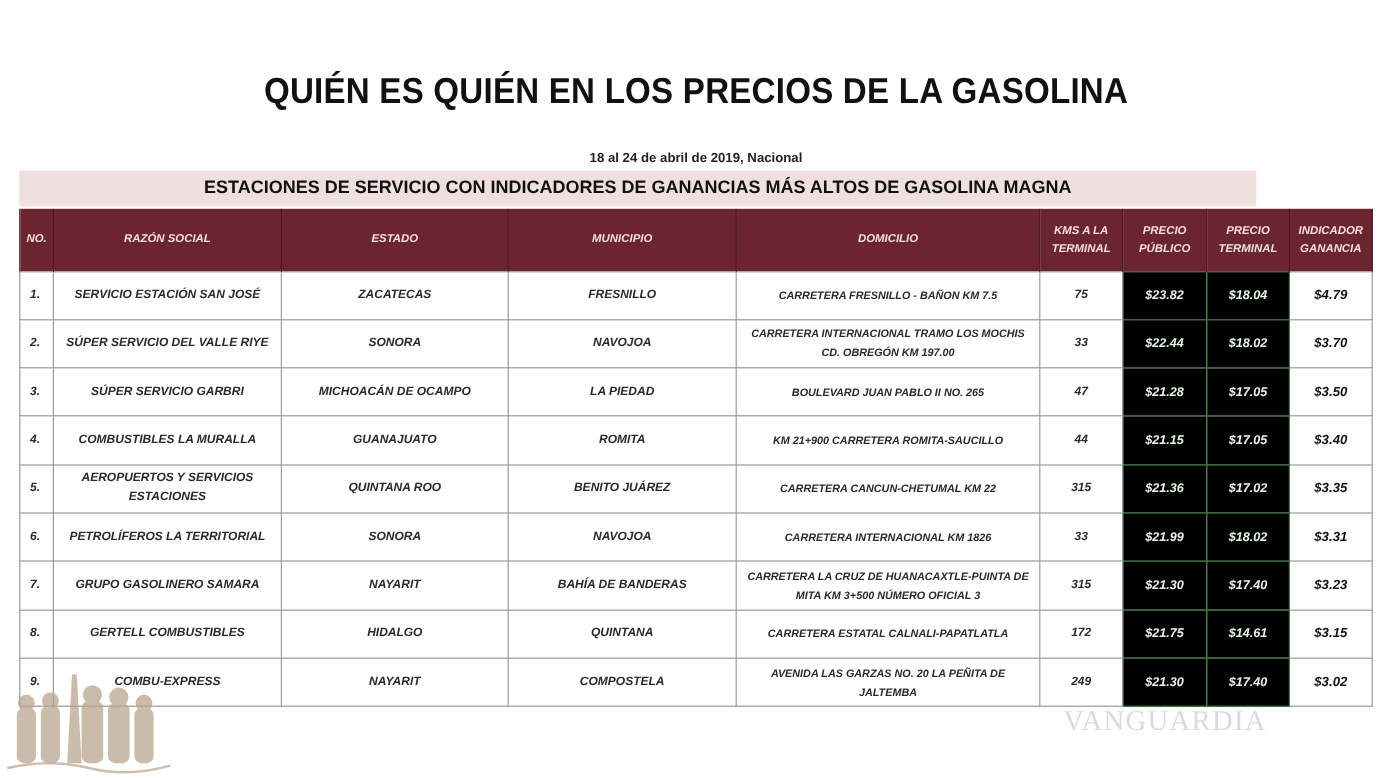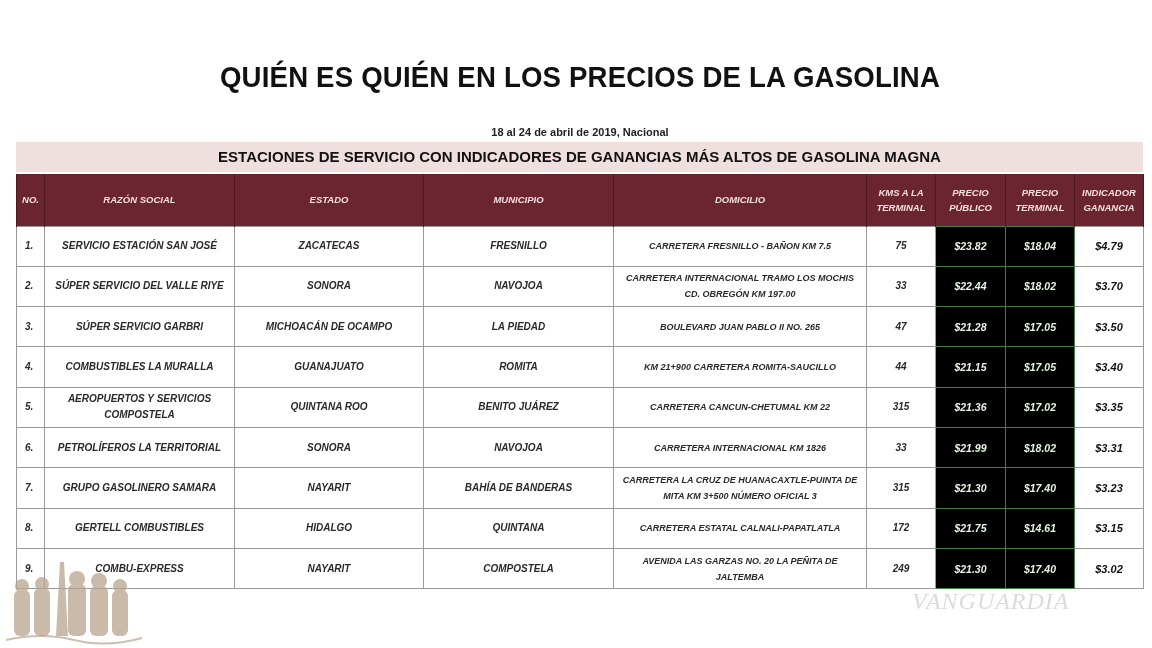--- a/index.html
+++ b/index.html
@@ -8,21 +8,21 @@
   .main-title {
     position: absolute; left: 0; top: 60px; width: 1160px; text-align: center;
     font-size: 30px; font-weight: bold; letter-spacing: 0.2px; color: #111;
     transform: scaleX(0.92); transform-origin: center;
   }
   .date-line {
     position: absolute; left: 0; top: 126px; width: 1160px; text-align: center;
     font-size: 11px; font-weight: bold; color: #222;
   }
   .subtitle-bar {
-    position: absolute; left: 16px; top: 142px; width: 1127px; height: 30px;
+    position: absolute; left: 16px; top: 142px; width: 1031px; height: 30px;
     background: #efe0df; text-align: center; line-height: 30px;
     font-size: 15px; font-weight: bold; color: #111;
   }
   table.main {
     position: absolute; left: 16px; top: 174px; width: 1127px;
     border-collapse: collapse; table-layout: fixed; font-style: italic;
   }
   table.main th {
     background: #6b2530; color: #f4dede; font-size: 9.5px; font-weight: bold;
     height: 52px; border-left: 1px solid #4e1820; border-right: 1px solid #4e1820;
@@ -31,22 +31,22 @@
   table.main td {
     height: 40.3px; border: 1px solid #9a9a9a; text-align: center; vertical-align: middle;
     font-size: 10px; font-weight: bold; color: #2a2a2a; line-height: 16px; padding: 0 4px;
   }
   table.main tr.row-4-start td { border-top: 1.5px solid #555; }
   table.main td.addr { font-size: 9px; }
   table.main td.green { background: #000000; color: #e6f5e4; border-color: #3f7f42; font-size: 10.5px; }
   table.main td.gain { font-size: 11px; color: #111; }
   table.main td.no { text-align: left; padding-left: 8px; }
   .watermark-text {
-    position: absolute; left: 912px; top: 588px; font-family: "Liberation Serif", serif;
-    font-size: 24px; letter-spacing: 1px; color: rgba(190,190,190,0.55); pointer-events: none; font-style: italic;
+    position: absolute; left: 886px; top: 588px; font-family: "Liberation Serif", serif;
+    font-size: 24px; letter-spacing: 1px; color: rgba(190,190,190,0.55); pointer-events: none;
   }
   .watermark-logo {
     position: absolute; left: 2px; top: 560px; width: 145px; height: 86px; pointer-events: none;
   }
 </style>
 </head>
 <body>
 
 <div class="main-title">QUIÉN ES QUIÉN EN LOS PRECIOS DE LA GASOLINA</div>
 <div class="date-line">18 al 24 de abril de 2019, Nacional</div>
@@ -117,21 +117,21 @@
       <td>GUANAJUATO</td>
       <td>ROMITA</td>
       <td class="addr">KM 21+900 CARRETERA ROMITA-SAUCILLO</td>
       <td>44</td>
       <td class="green">$21.15</td>
       <td class="green">$17.05</td>
       <td class="gain">$3.40</td>
     </tr>
     <tr>
       <td class="no">5.</td>
-      <td>AEROPUERTOS Y SERVICIOS COMPOSTELA</td>
+      <td>AEROPUERTOS Y SERVICIOS ESTACIONES</td>
       <td>QUINTANA ROO</td>
       <td>BENITO JUÁREZ</td>
       <td class="addr">CARRETERA CANCUN-CHETUMAL KM 22</td>
       <td>315</td>
       <td class="green">$21.36</td>
       <td class="green">$17.02</td>
       <td class="gain">$3.35</td>
     </tr>
     <tr>
       <td class="no">6.</td>

